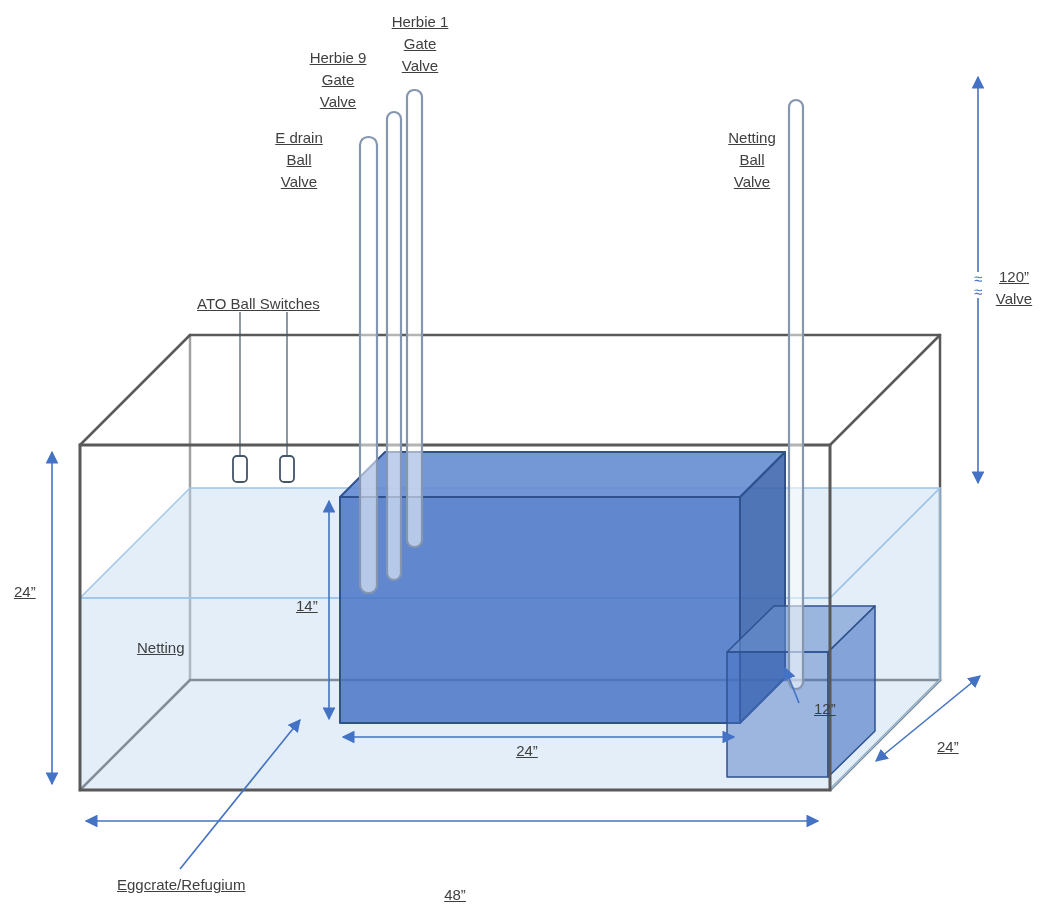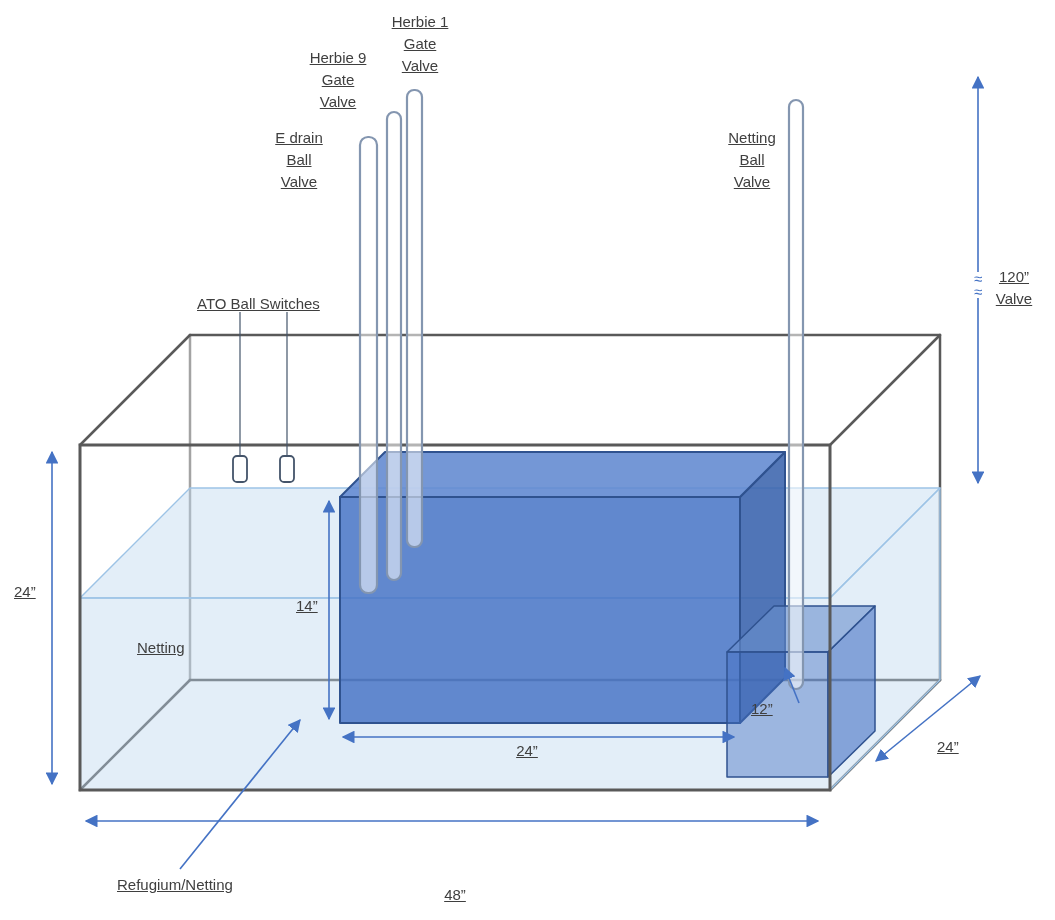--- a/index.html
+++ b/index.html
@@ -107,29 +107,29 @@
   <div class="lbl center" style="left:707px;top:127px;width:90px">
     <div>Netting</div>
     <div>Ball</div>
     <div>Valve</div>
   </div>
 
   <div class="lbl" style="left:197px;top:293px">ATO Ball Switches</div>
 
   <div class="lbl" style="left:137px;top:637px">Netting</div>
 
-  <div class="lbl" style="left:117px;top:874px">Refugium/Netting</div>
+  <div class="lbl" style="left:117px;top:874px">Eggcrate/Refugium</div>
 
   <div class="lbl" style="left:14px;top:581px">24”</div>
 
   <div class="lbl" style="left:296px;top:595px">14”</div>
 
   <div class="lbl center" style="left:505px;top:740px;width:44px">24”</div>
 
-  <div class="lbl" style="left:751px;top:698px">12”</div>
+  <div class="lbl" style="left:814px;top:698px">12”</div>
 
   <div class="lbl" style="left:937px;top:736px">24”</div>
 
   <div class="lbl center" style="left:433px;top:884px;width:44px">48”</div>
 
   <div class="lbl center" style="left:988px;top:266px;width:52px">
     <div>120”</div>
     <div>Valve</div>
   </div>
 

